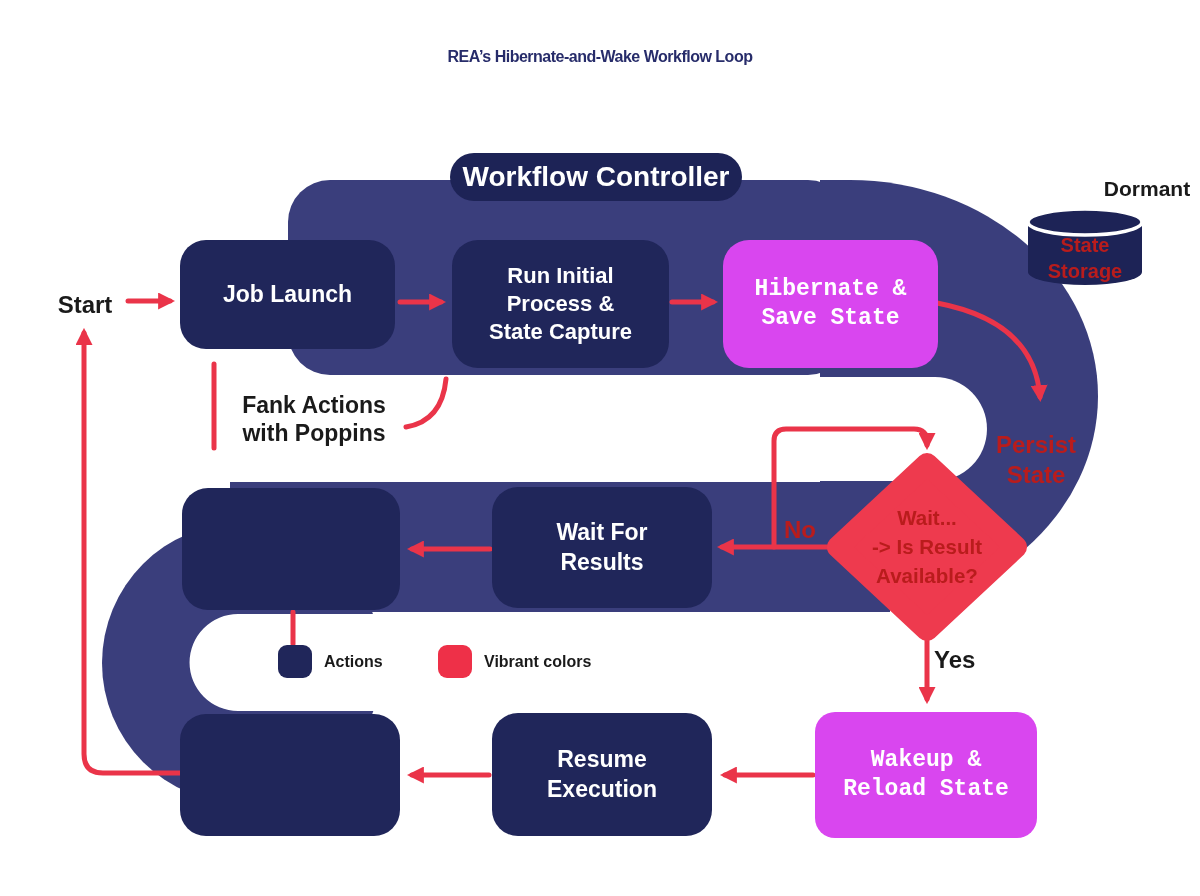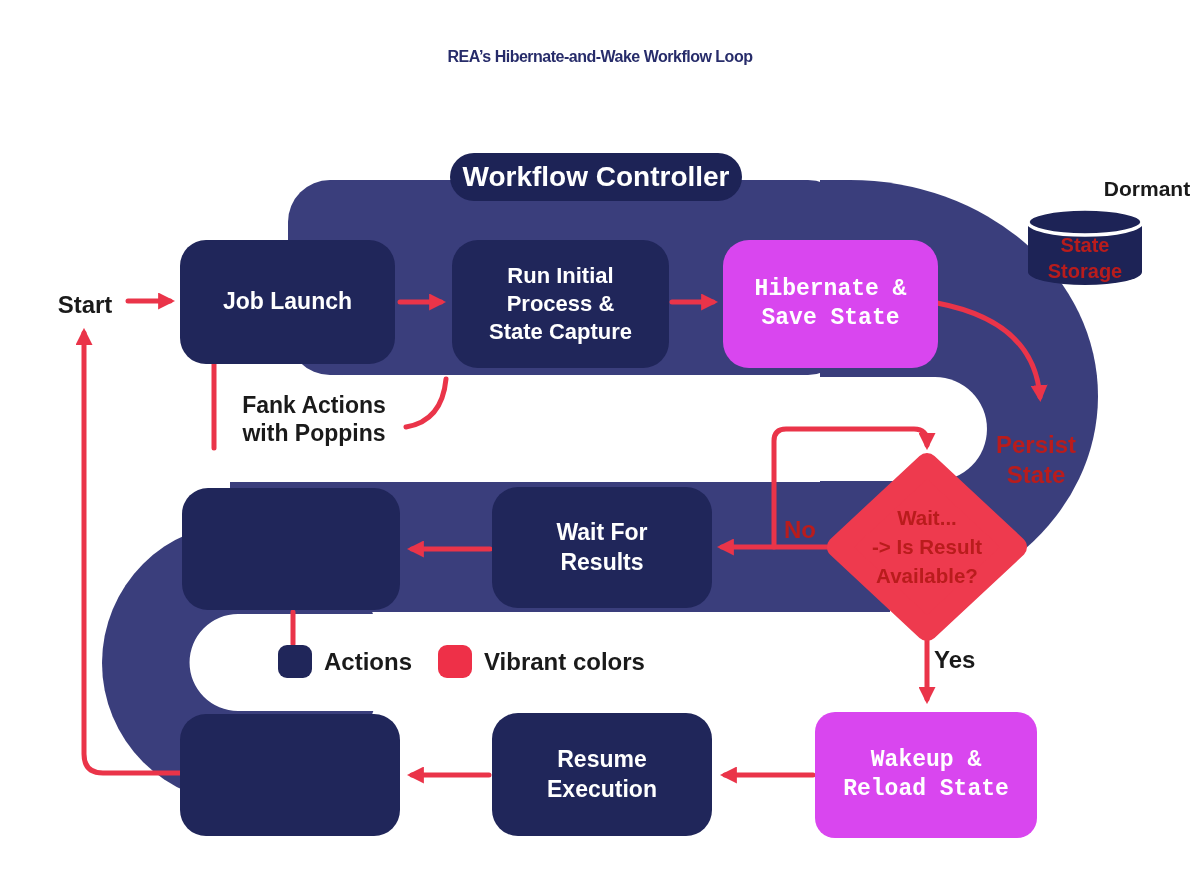--- a/index.html
+++ b/index.html
@@ -12,21 +12,21 @@
   .pill{left:450px;top:153px;width:292px;height:48px;border-radius:27px;background:#1d2356;
         display:flex;align-items:center;justify-content:center;color:#fff;font-size:28px;font-weight:600;}
   .box{display:flex;align-items:center;justify-content:center;text-align:center;
        border-radius:26px;color:#fff;font-size:23px;font-weight:600;line-height:1.27;}
   .dark{background:#20265a;}
   .red{background:#d946ef;font-family:Liberation Mono, monospace;}
   .ln{display:block;}
   .black-label{color:#1a1a1a;font-weight:600;text-align:center;}
   .white-label{color:#b91c1c;font-weight:600;text-align:center;}
   .legend-swatch{width:34px;height:33px;border-radius:9px;}
-  .legend-label{color:#1a1a1a;font-size:24px;font-weight:600;}
+  .legend-label{color:#1a1a1a;font-size:16px;font-weight:600;}
   .legend-item{display:flex;align-items:center;gap:12px;}
 </style>
 </head>
 <body>
 
 <div id="stage">
 
   <svg id="ribbon-svg" width="1200" height="896" viewBox="0 0 1200 896">
     <defs>
       <marker id="ah" viewBox="0 0 10 10" refX="7" refY="5" markerWidth="3.4" markerHeight="3.4" orient="auto-start-reverse" markerUnits="strokeWidth">
@@ -67,21 +67,21 @@
 
     <polygon points="927,464 1016,547 927,630 838,547" fill="#ee3a4e" stroke="#ee3a4e" stroke-width="22" stroke-linejoin="round"></polygon>
   </svg>
 
   <div class="abs page-title">REA’s Hibernate-and-Wake Workflow Loop</div>
 
   <div class="abs pill">
     <span>Workflow Controller</span>
   </div>
 
-  <div class="abs box dark" style="left:180px;top:240px;width:215px;height:124px;">
+  <div class="abs box dark" style="left:180px;top:240px;width:215px;height:109px;">
     <span>Job Launch</span>
   </div>
 
   <div class="abs box dark" style="left:452px;top:240px;width:217px;height:128px;font-size:22px;">
     <div>
       <span class="ln">Run Initial</span>
       <span class="ln">Process &amp;</span>
       <span class="ln">State Capture</span>
     </div>
   </div>

